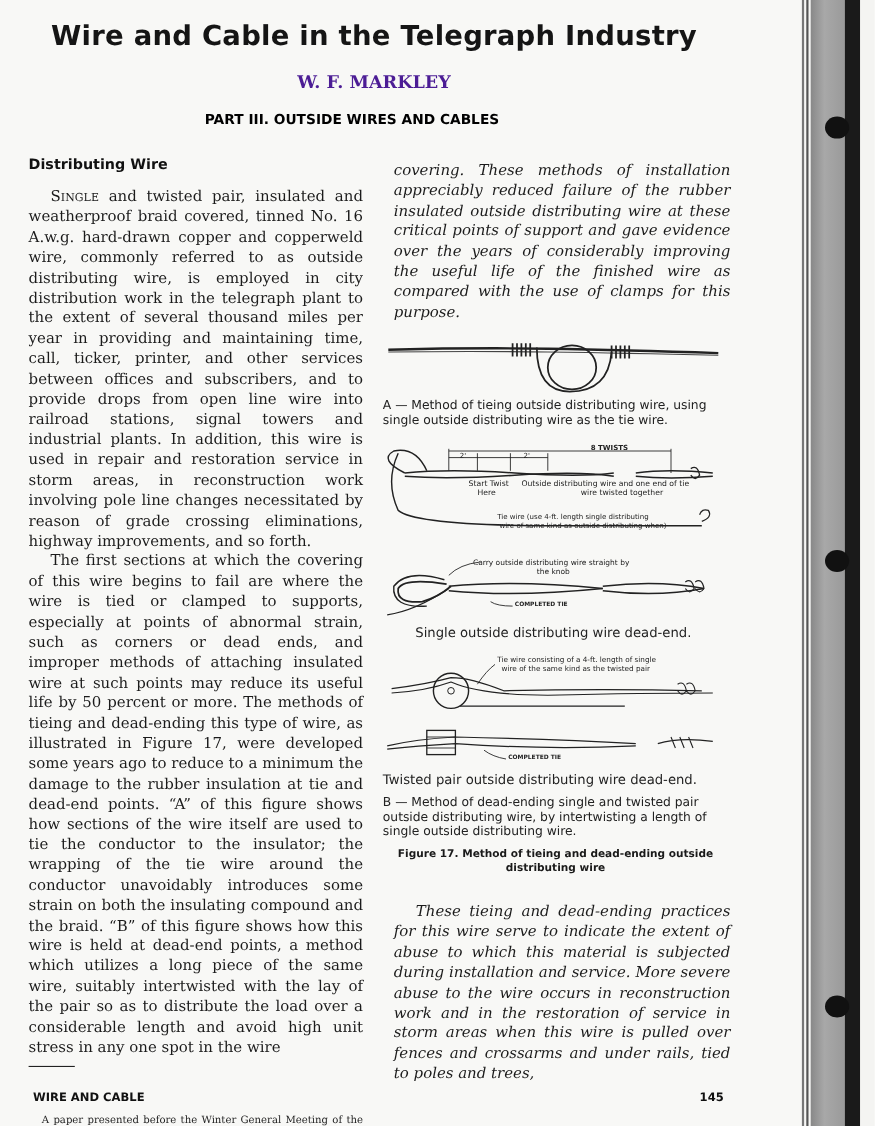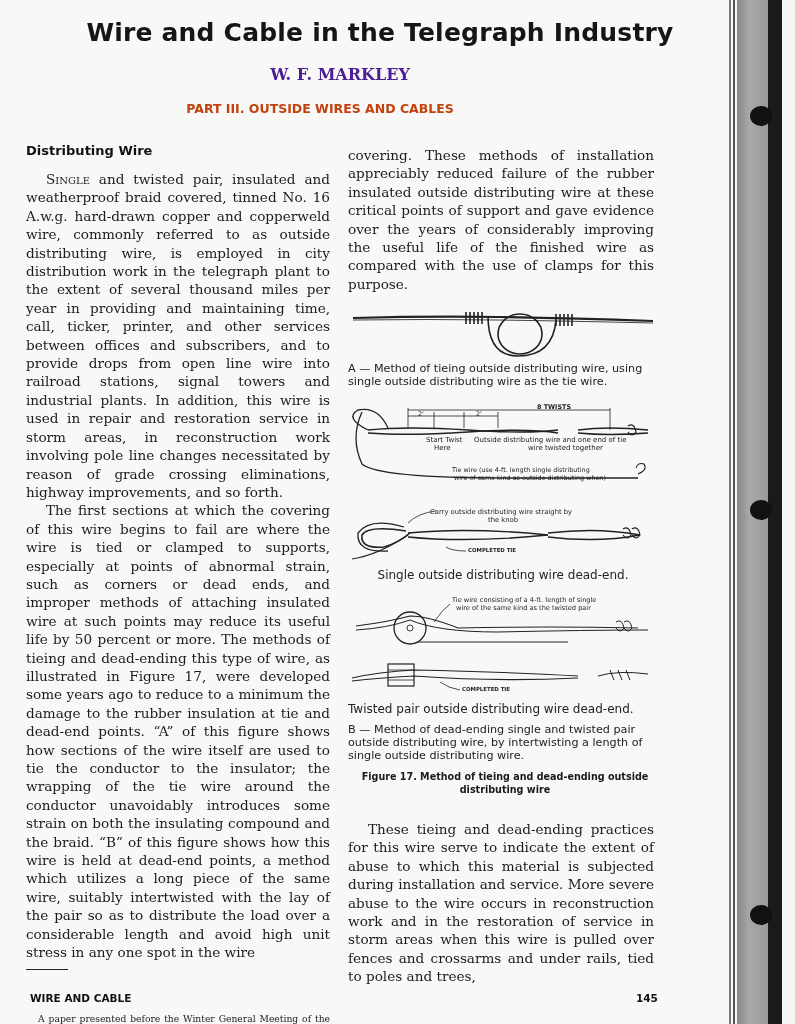--- a/index.html
+++ b/index.html
@@ -6,32 +6,31 @@
   body {
     width:795px; height:1024px; position:relative; overflow:hidden;
     background:#f7f7f5; color:#1a1a1a;
     font-family:"DejaVu Serif", serif;
   }
   .page { position:absolute; left:0; top:0; width:730px; height:1024px; background:#f8f8f6; }
   .title {
     position:absolute; left:0; width:680px; top:18px; text-align:center;
     font-family:"DejaVu Sans", sans-serif; font-weight:bold; font-size:25px; letter-spacing:0.2px;
     color:#151515;
-    padding-left:40px;
   }
   .author {
     position:absolute; left:0; width:680px; top:65px; text-align:center;
     font-family:"DejaVu Serif", serif; font-weight:bold; font-size:16px; color:#4c1d95;
   }
   .part {
     position:absolute; left:0; width:640px; top:101px; text-align:center;
-    font-family:"DejaVu Sans", sans-serif; font-weight:bold; font-size:12.5px; color:#c2410c;
+    font-family:"DejaVu Sans", sans-serif; font-weight:bold; font-size:12.5px; color:#000000;
   }
   .col-left { position:absolute; left:26px; top:143px; width:304px; }
-  .col-right { position:absolute; left:348px; top:146px; width:306px; }
+  .col-right { position:absolute; left:358px; top:146px; width:306px;font-style:italic; }
   .section-head {
     font-family:"DejaVu Sans", sans-serif; font-weight:bold; font-size:13px; margin:0 0 12px 0; color:#111;
   }
   .body-text {
     font-family:"DejaVu Serif", serif; font-size:13.6px; line-height:18.4px;
     text-align:justify; margin:0; color:#1b1b1b;
   }
   .body-text p { margin:0; text-indent:20px; }
   .body-text p.noindent { text-indent:0; }
   .smallcaps { font-variant:small-caps; }

